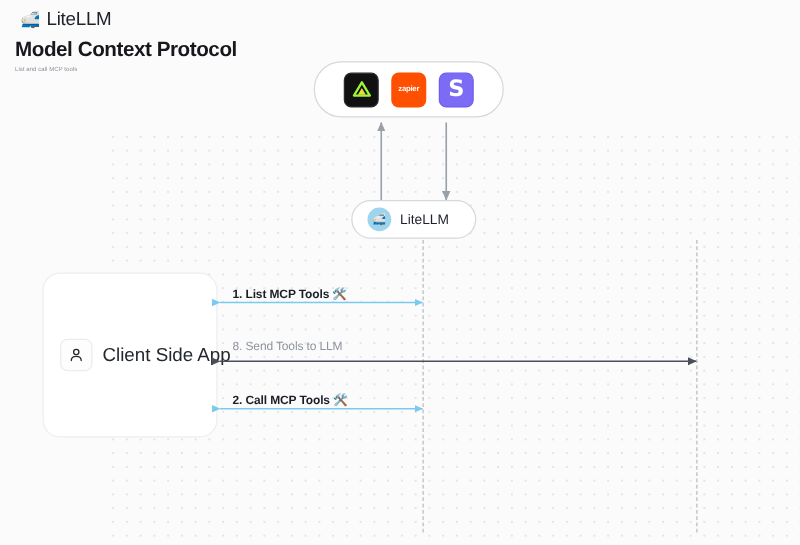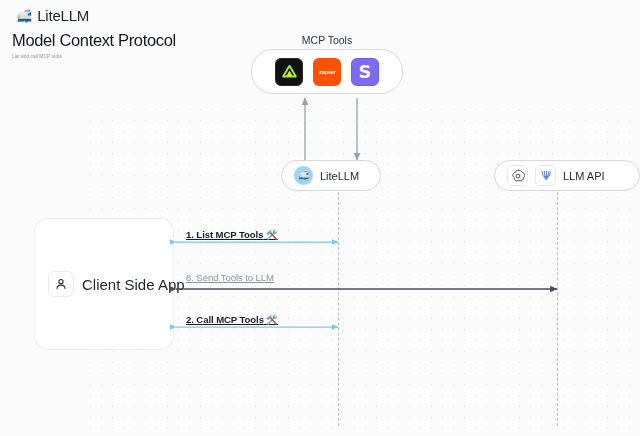--- a/index.html
+++ b/index.html
@@ -46,21 +46,21 @@
     color: #1f2328;
     letter-spacing: -0.2px;
     font-weight: 400;
   }
 
   .page-title {
     position: absolute;
     top: 31px;
     left: 12px;
     font-size: 16.5px;
-    font-weight: 400;
+    font-weight: 700;
     color: #16181c;
     letter-spacing: -0.35px;
   }
   .page-subtitle {
     position: absolute;
     top: 54px;
     left: 12px;
     font-size: 4.8px;
     color: #8a9099;
     letter-spacing: 0.05px;
@@ -229,21 +229,20 @@
     height: 436px;
     pointer-events: none;
   }
 
   
   .edge-label {
     position: absolute;
     font-size: 9.6px;
     white-space: nowrap;
     letter-spacing: -0.1px;
-    text-decoration: underline;
   }
   .edge-label.strong { color: #1b1f24; font-weight: 700; }
   .edge-label.muted  { color: #8e949d; font-weight: 400; }
   .edge-label .emoji { font-size: 9.5px; }
   .lbl1 { left: 186px; top: 229px; }
   .lbl2 { left: 186px; top: 272px; }
   .lbl3 { left: 186px; top: 314px; }
 </style>
 </head>
 <body>
@@ -255,23 +254,20 @@
     <span class="brand-name">LiteLLM</span>
   </div>
 
   <div class="page-title">Model Context Protocol</div>
   <div class="page-subtitle">List and call MCP tools</div>
 
   <div class="canvas">
     <div class="dotgrid"></div>
   </div>
 
-  <div class="mcp-labelwrap">
-    <div class="mcp-label">MCP Tools</div>
-  </div>
 
   <div class="mcp-box">
     <div class="tool-icon dark">
       <svg width="17" height="17" viewBox="0 0 24 24" aria-hidden="true">
         <polygon points="12,4 21,19 3,19" fill="none" stroke="#9cf53a" stroke-width="2.6" stroke-linejoin="round"></polygon>
         <polygon points="12,10.5 16.5,18.2 7.5,18.2" fill="#e8e03a"></polygon>
       </svg>
     </div>
     <div class="tool-icon zapier">
       <span class="zapier-text">zapier</span>
@@ -279,41 +275,20 @@
     <div class="tool-icon slack">
       <span class="slack-letter">S</span>
     </div>
   </div>
 
   <div class="node-pill node-litellm">
     <span class="ll-badge">🚅</span>
     <span class="node-text">LiteLLM</span>
   </div>
 
-  <div class="node-pill node-llmapi">
-    <span class="sq-badge">
-      <svg width="14" height="14" viewBox="0 0 24 24" aria-hidden="true">
-        <path d="M12 2.6c-2.1 0-3.9 1.3-4.6 3.2-2 .3-3.6 1.8-4 3.8-.4 2 .4 4 2.1 5.1-.3 2 .6 4 2.3 5 1.7 1 3.9.9 5.5-.3 1.6 1.2 3.8 1.3 5.5.3 1.7-1 2.6-3 2.3-5 1.7-1.1 2.5-3.1 2.1-5.1-.4-2-2-3.5-4-3.8-.7-1.9-2.5-3.2-4.6-3.2z" fill="none" stroke="#33373d" stroke-width="1.5"></path>
-        <circle cx="12" cy="12" r="3.3" fill="none" stroke="#33373d" stroke-width="1.5"></circle>
-      </svg>
-    </span>
-    <span class="sq-badge">
-      <svg width="14" height="14" viewBox="0 0 24 24" aria-hidden="true">
-        <g stroke="#4f7de0" stroke-width="1.7" stroke-linecap="round">
-          <line x1="5" y1="4" x2="7.2" y2="12"></line>
-          <line x1="9" y1="4" x2="10.4" y2="14"></line>
-          <line x1="13" y1="4" x2="13.2" y2="14.5"></line>
-          <line x1="17" y1="4" x2="15.6" y2="13"></line>
-          <line x1="20" y1="6" x2="18" y2="11"></line>
-        </g>
-        <path d="M7 12 L12 19.5 L18 11.5 Z" fill="#4f7de0" opacity="0.85"></path>
-      </svg>
-    </span>
-    <span class="node-text">LLM API</span>
-  </div>
 
   <div class="client-card">
     <span class="client-icon">
       <svg width="14" height="14" viewBox="0 0 24 24" aria-hidden="true">
         <circle cx="12" cy="8" r="3.6" fill="none" stroke="#23272d" stroke-width="1.8"></circle>
         <path d="M5.2 19.5c0-3.6 3-5.6 6.8-5.6s6.8 2 6.8 5.6" fill="none" stroke="#23272d" stroke-width="1.8" stroke-linecap="round"></path>
       </svg>
     </span>
     <span class="client-text">Client Side App</span>
   </div>

